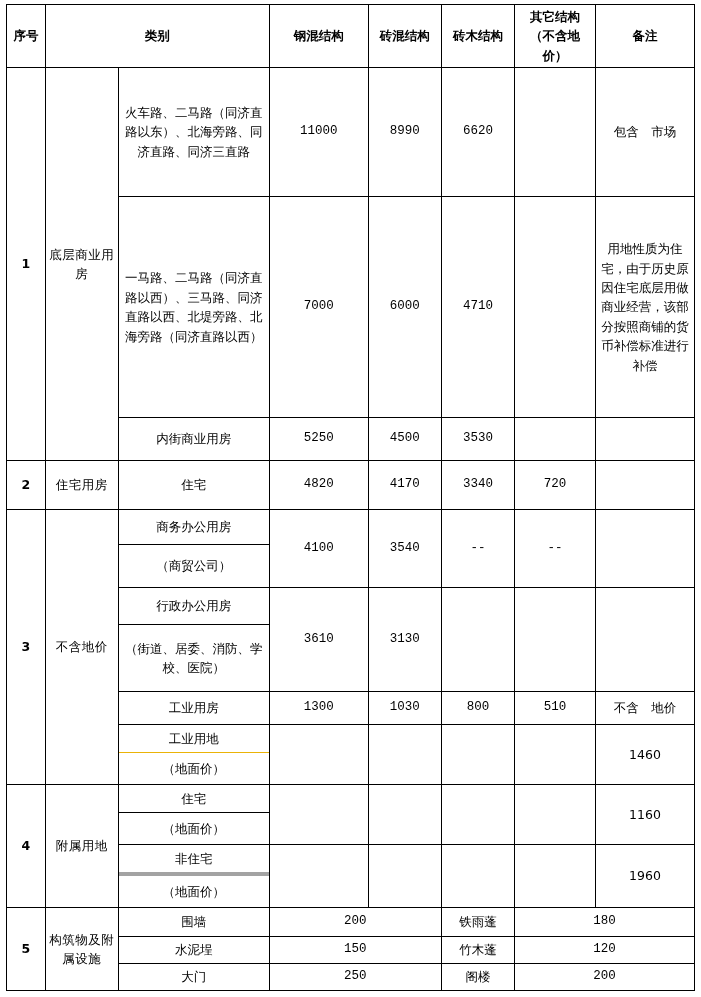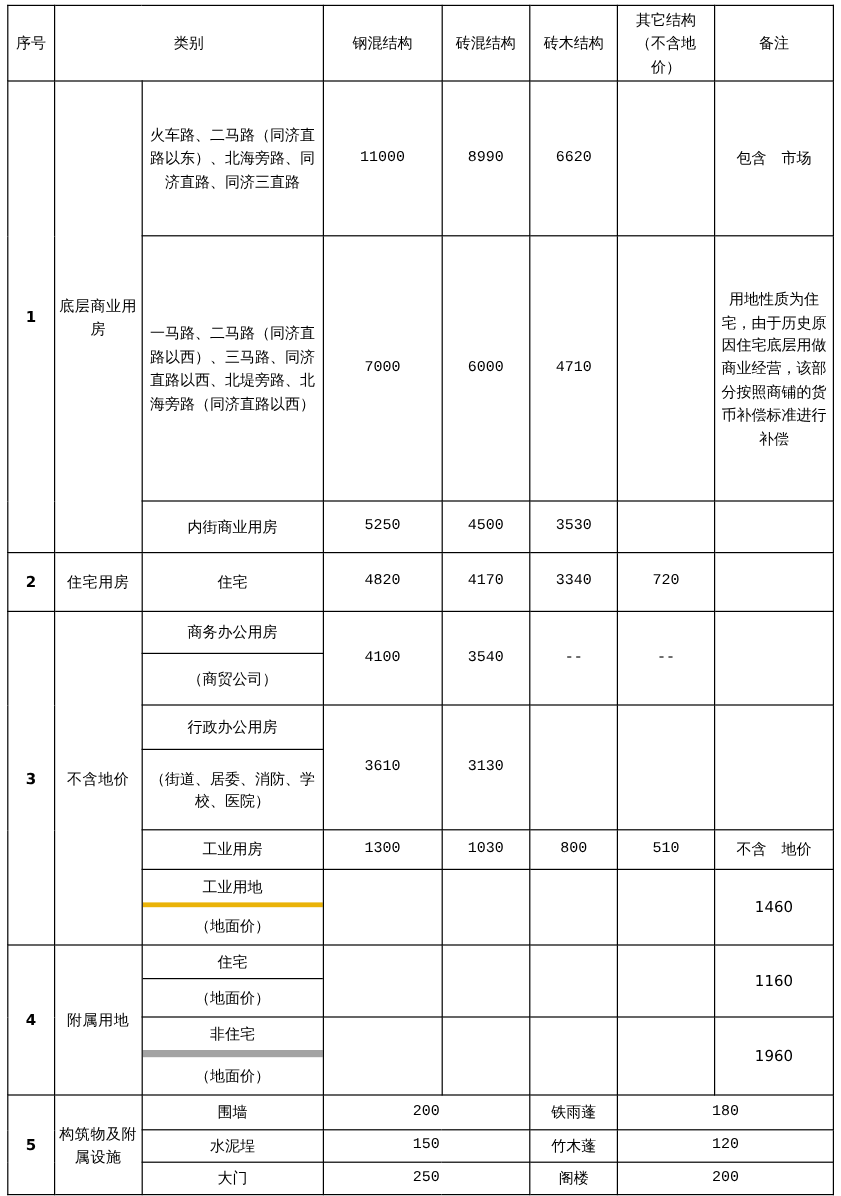--- a/index.html
+++ b/index.html
@@ -30,21 +30,21 @@
     border: 1px solid #000000;
     text-align: center;
     vertical-align: middle;
     font-size: 12.5px;
     line-height: 1.55;
     padding: 2px 3px;
     word-wrap: break-word;
     overflow-wrap: break-word;
   }
   .hdr {
-    font-weight: normal;
+    font-weight: bold;
     font-size: 13px;
   }
   .seq {
     font-weight: bold;
     font-size: 13px;
   }
   .cat {
     font-size: 13.5px;
     letter-spacing: 0.5px;
     line-height: 1.9;
@@ -162,21 +162,21 @@
       <tr>
         <td class="sub" style="height:28px">工业用房</td>
         <td class="num">1300</td>
         <td class="num">1030</td>
         <td class="num">800</td>
         <td class="num">510</td>
         <td class="note">不含　地价</td>
       </tr>
       <tr>
         <td class="sub" style="padding:0">
-          <div style="border-bottom:4px solid #eab308;height:27px;line-height:27px">工业用地</div>
+          <div style="border-bottom:1px solid #eab308;height:27px;line-height:27px">工业用地</div>
           <div style="height:31px;line-height:31px">（地面价）</div>
         </td>
         <td class="num"></td>
         <td class="num"></td>
         <td class="num"></td>
         <td class="num"></td>
         <td class="note">1460</td>
       </tr>
 
       <tr>
@@ -187,21 +187,21 @@
           <div style="height:31px;line-height:31px">（地面价）</div>
         </td>
         <td class="num"></td>
         <td class="num"></td>
         <td class="num"></td>
         <td class="num"></td>
         <td class="note">1160</td>
       </tr>
       <tr>
         <td class="sub" style="padding:0">
-          <div style="border-bottom:6px solid #a3a3a3;height:27px;line-height:27px">非住宅</div>
+          <div style="border-bottom:4px solid #a3a3a3;height:27px;line-height:27px">非住宅</div>
           <div style="height:31px;line-height:31px">（地面价）</div>
         </td>
         <td class="num"></td>
         <td class="num"></td>
         <td class="num"></td>
         <td class="num"></td>
         <td class="note">1960</td>
       </tr>
 
       <tr>

